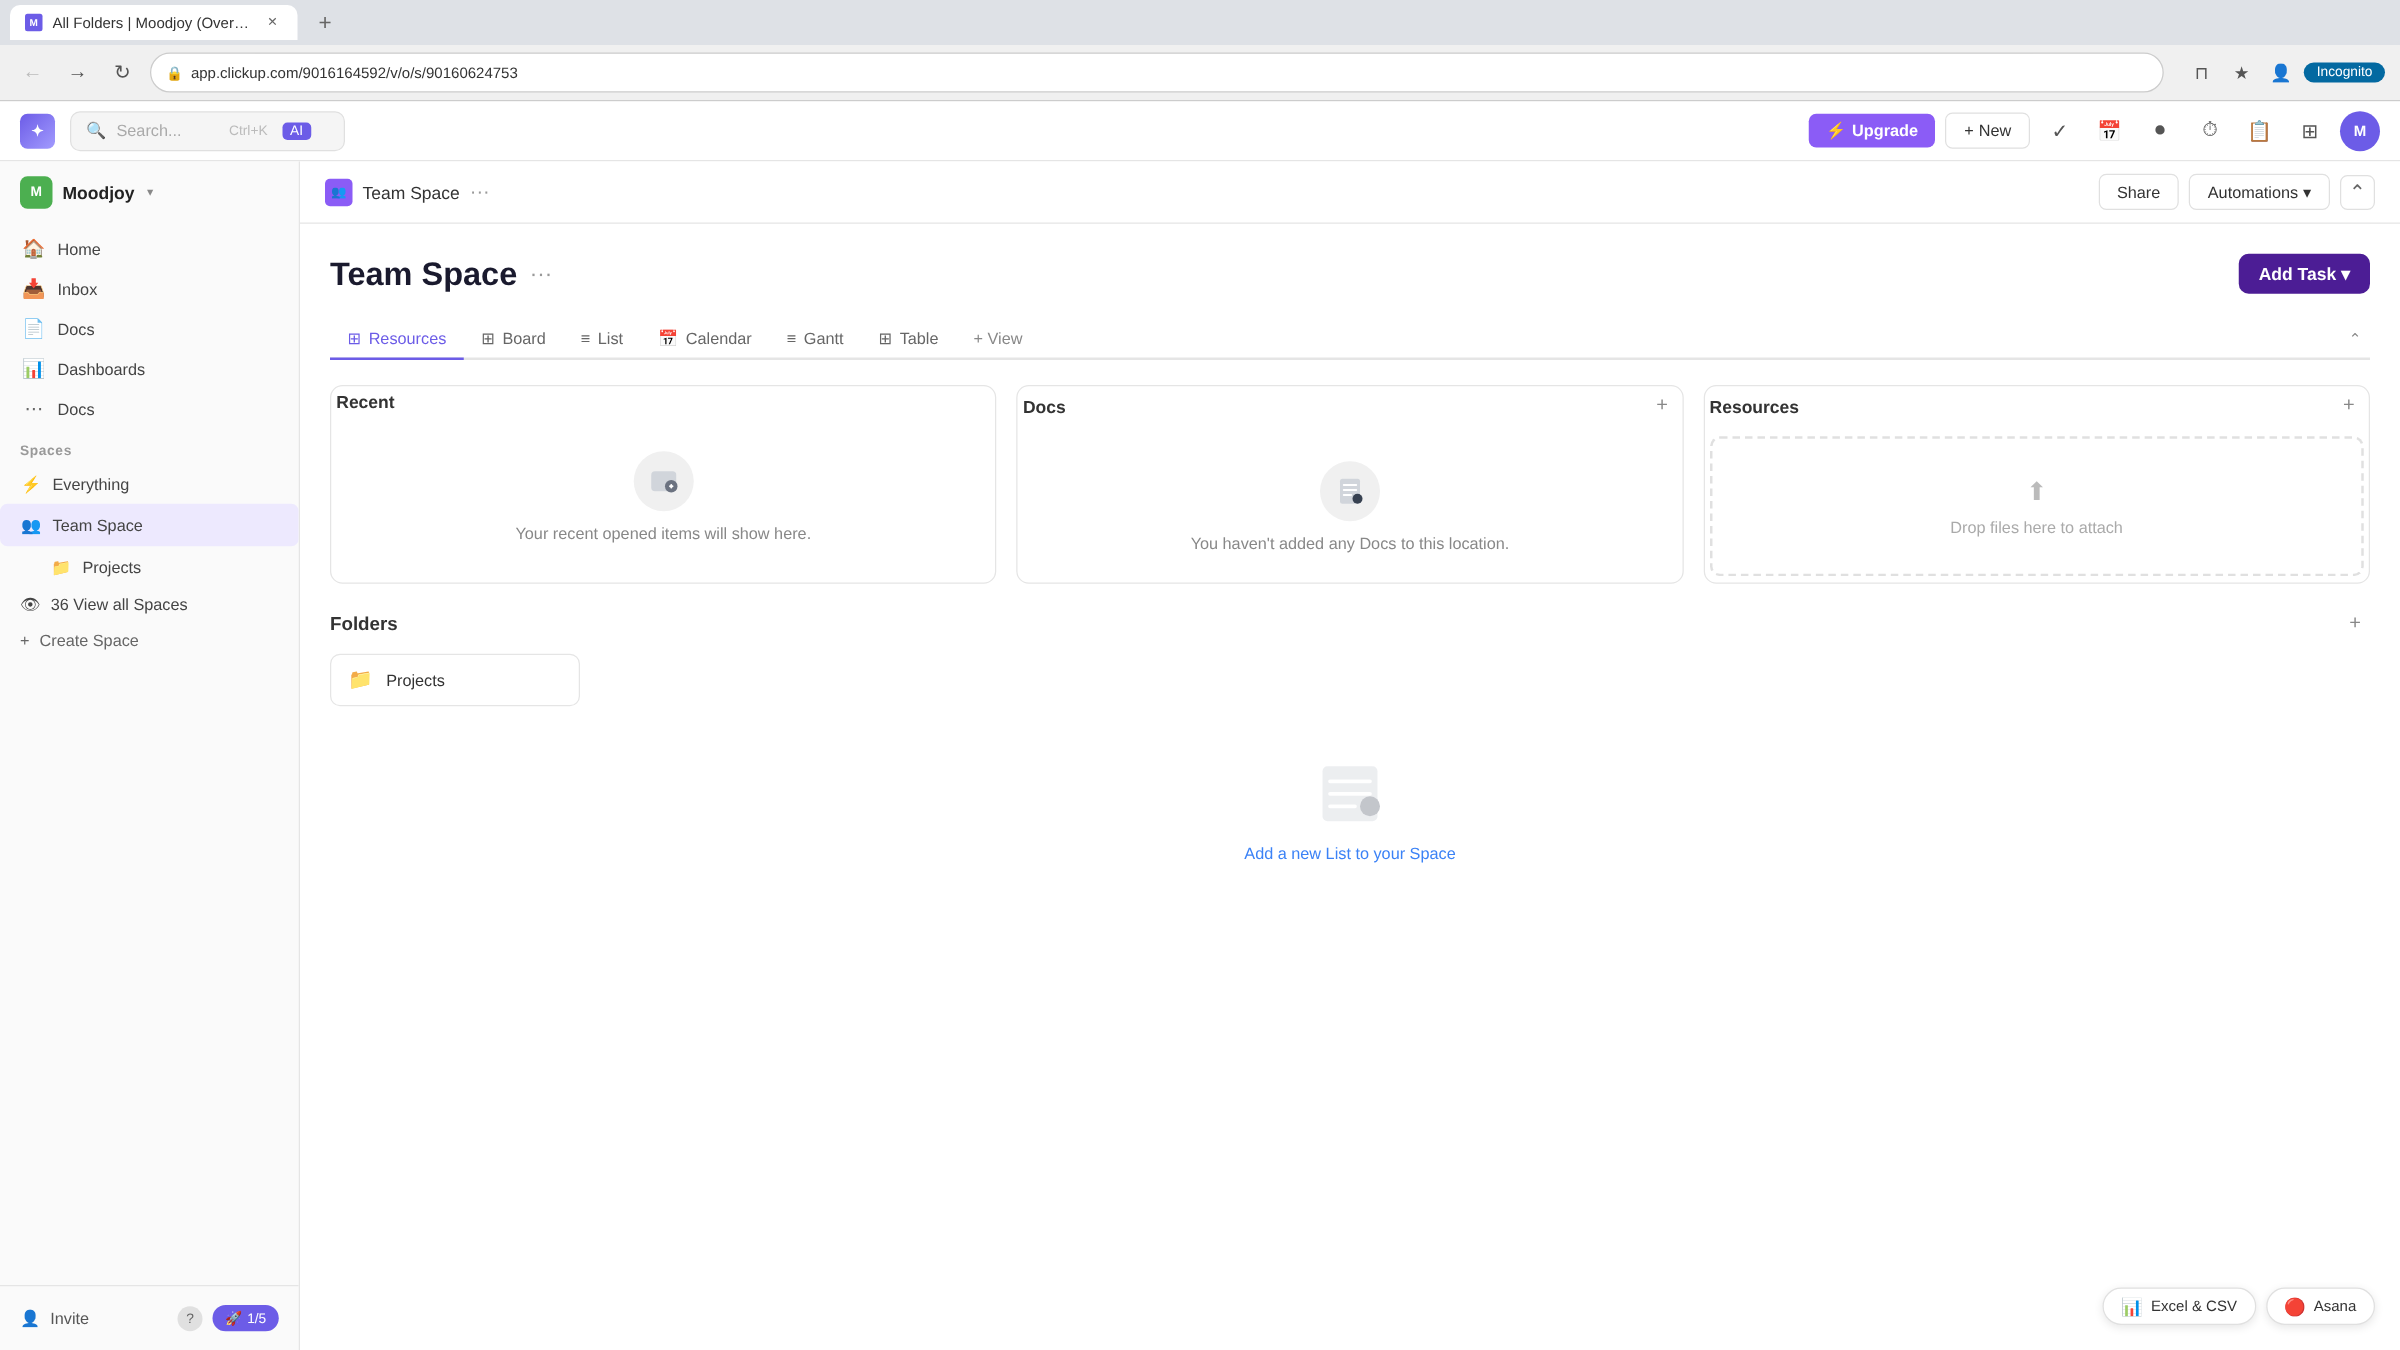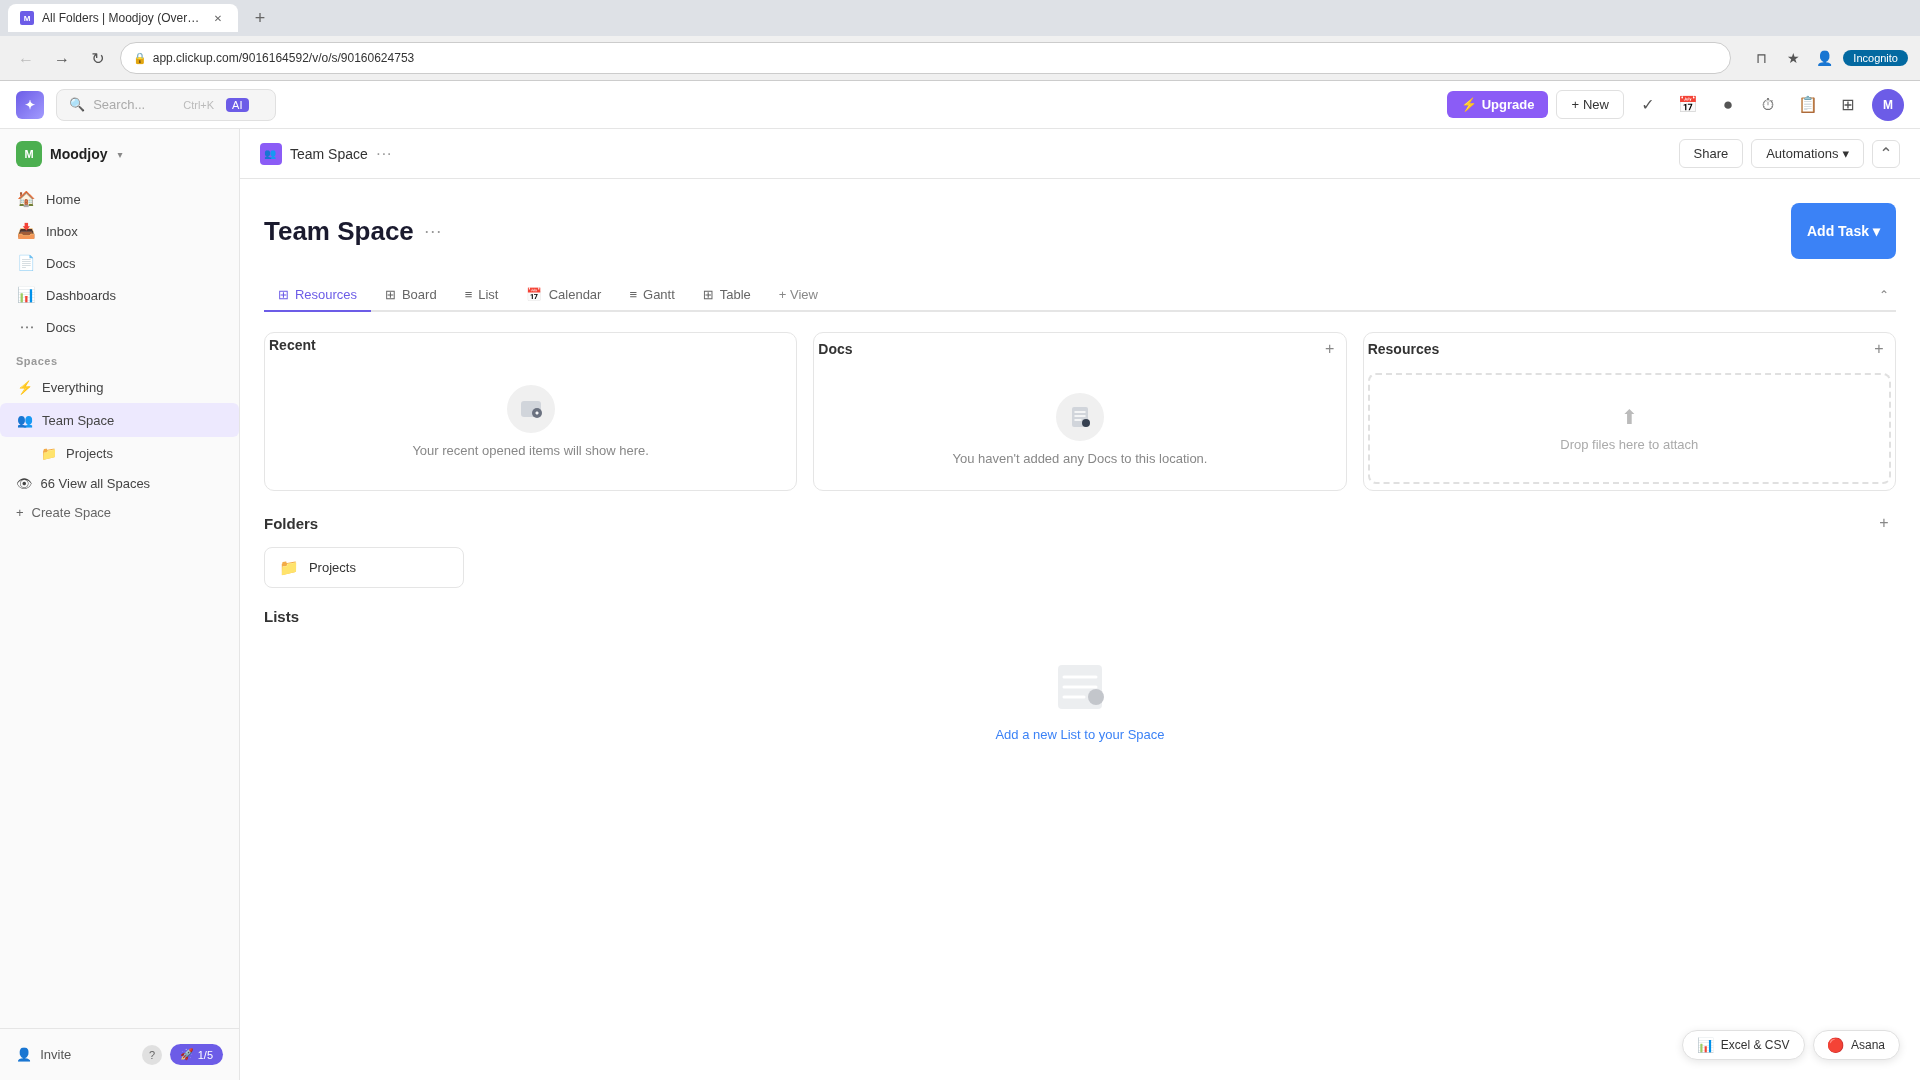--- a/index.html
+++ b/index.html
@@ -66,21 +66,21 @@
     .header-spacer { flex: 1; }
     .share-btn { background: white; border: 1px solid #e0e0e0; border-radius: 6px; padding: 6px 14px; font-size: 13px; cursor: pointer; color: #333; }
     .automations-btn { background: white; border: 1px solid #e0e0e0; border-radius: 6px; padding: 6px 14px; font-size: 13px; cursor: pointer; color: #333; display: flex; align-items: center; gap: 4px; }
     .collapse-btn { width: 28px; height: 28px; border-radius: 6px; display: flex; align-items: center; justify-content: center; cursor: pointer; color: #666; border: 1px solid #e0e0e0; }
 
     
     .page-content { flex: 1; overflow-y: auto; padding: 24px 24px; }
     .page-title-row { display: flex; align-items: center; gap: 10px; margin-bottom: 20px; }
     .page-title { font-size: 26px; font-weight: 700; color: #1a1a2e; }
     .page-title-dots { color: #999; cursor: pointer; font-size: 18px; }
-    .add-task-btn { margin-left: auto; background: #3b82f6; color: white; border: none; border-radius: 8px; padding: 20px 16px; font-size: 14px; font-weight: 600; cursor: pointer; display: flex; align-items: center; gap: 4px; }
+    .add-task-btn { margin-left: auto; background: #4c1d95; color: white; border: none; border-radius: 8px; padding: 8px 16px; font-size: 14px; font-weight: 600; cursor: pointer; display: flex; align-items: center; gap: 4px; }
 
     
     .page-tabs { display: flex; align-items: center; gap: 0; border-bottom: 2px solid #e5e5e5; margin-bottom: 20px; position: relative; }
     .page-tab { display: flex; align-items: center; gap: 6px; padding: 8px 14px; font-size: 13px; color: #666; cursor: pointer; border-bottom: 2px solid transparent; margin-bottom: -2px; }
     .page-tab.active { color: #6c5ce7; border-bottom-color: #6c5ce7; font-weight: 500; }
     .page-tab-icon { font-size: 13px; }
     .add-view-btn { margin-left: 4px; display: flex; align-items: center; gap: 4px; padding: 8px 10px; font-size: 13px; color: #888; cursor: pointer; }
     .tabs-collapse { margin-left: auto; width: 24px; height: 24px; border-radius: 4px; display: flex; align-items: center; justify-content: center; font-size: 12px; color: #888; cursor: pointer; }
 
     
@@ -216,21 +216,21 @@
 
       <div style="padding-left:24px;">
         <div class="sidebar-section-item">
           <span class="section-item-icon">📁</span>
           <span>Projects</span>
         </div>
       </div>
 
       <div class="view-all-spaces">
         <span style="font-size:13px;">👁</span>
-        <span>66  View all Spaces</span>
+        <span>36  View all Spaces</span>
       </div>
 
       <div class="create-space">
         <span>+</span>
         <span>Create Space</span>
       </div>
 
       <div class="sidebar-footer">
         <div style="display:flex;align-items:center;justify-content:space-between;">
           <div class="invite-btn">
@@ -355,23 +355,20 @@
             <span class="section-title">Folders</span>
             <div class="section-add-btn">+</div>
           </div>
           <div class="folder-item">
             <span class="folder-icon">📁</span>
             <span>Projects</span>
           </div>
         </div>
 
         <div class="section">
-          <div class="section-header">
-            <span class="section-title">Lists</span>
-          </div>
           <div style="display:flex;flex-direction:column;align-items:center;padding:20px 0;gap:10px;">
             <div style="width:60px;height:60px;opacity:0.4;">
               <svg viewBox="0 0 60 60" fill="none">
                 <rect x="8" y="8" width="44" height="44" rx="4" fill="#d1d5db"></rect>
                 <path d="M14 20h32M14 30h32M14 40h20" stroke="white" stroke-width="3" stroke-linecap="round"></path>
                 <circle cx="46" cy="40" r="8" fill="#6b7280"></circle>
               </svg>
             </div>
             <span style="font-size:13px;color:#3b82f6;">Add a new List to your Space</span>
           </div>

